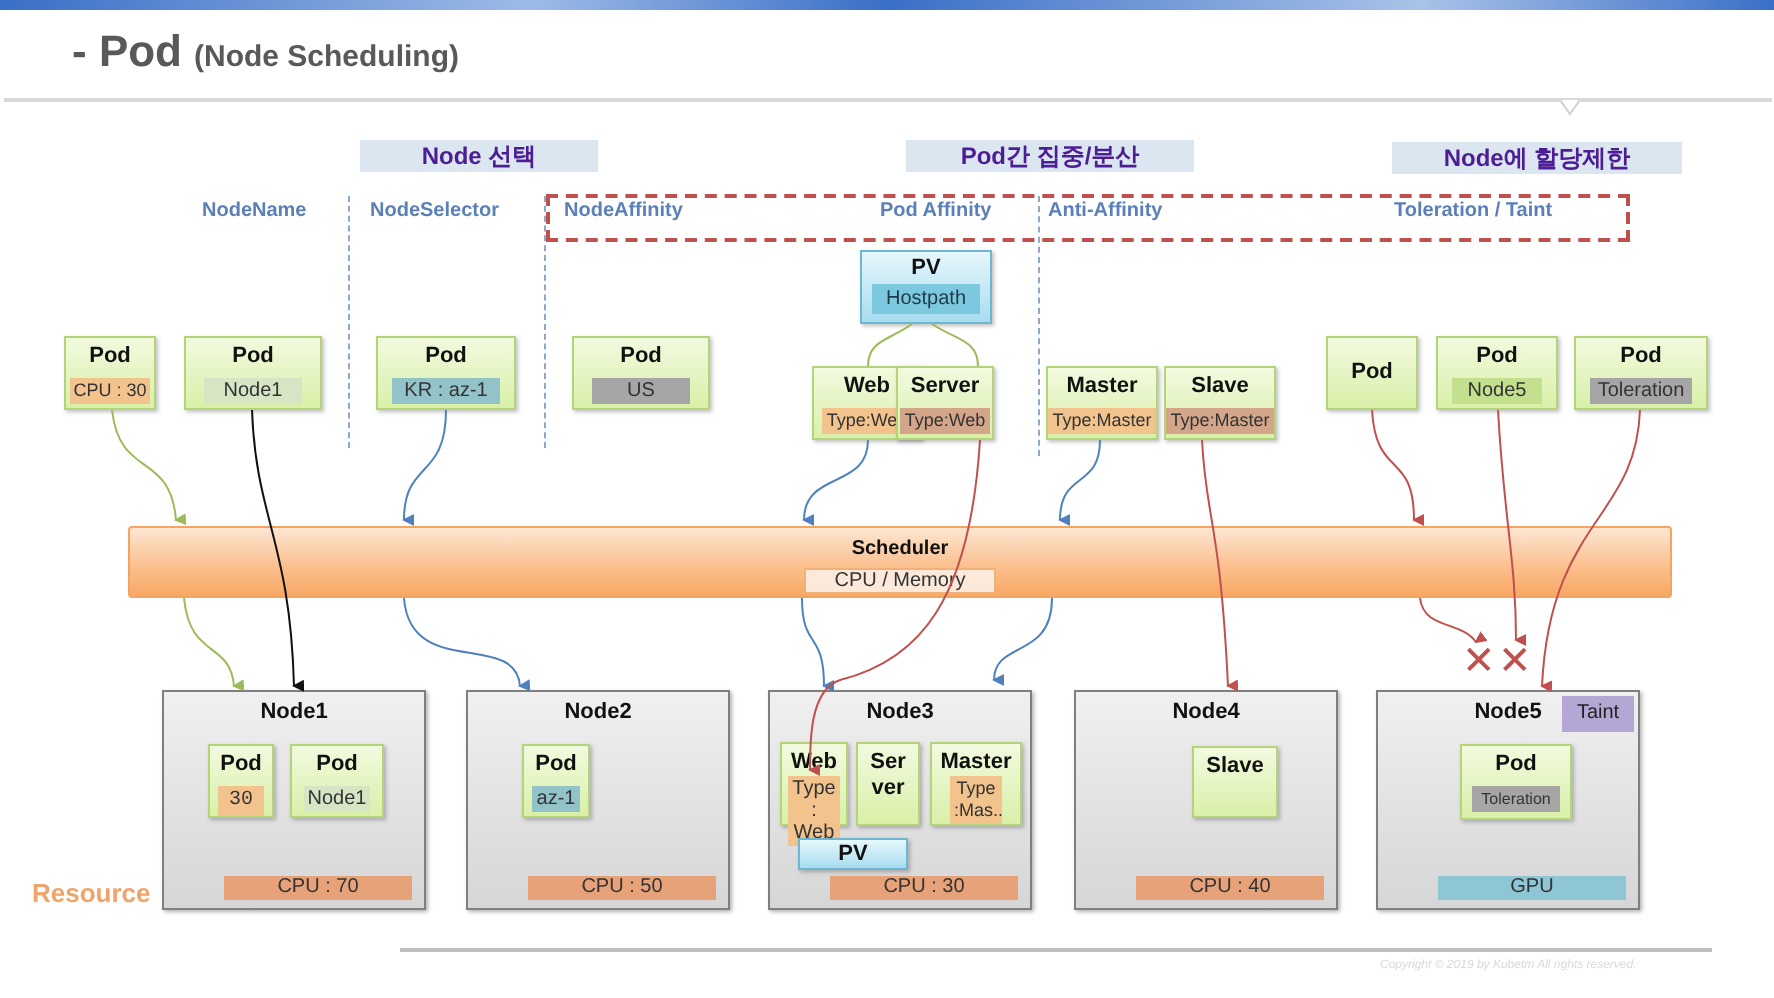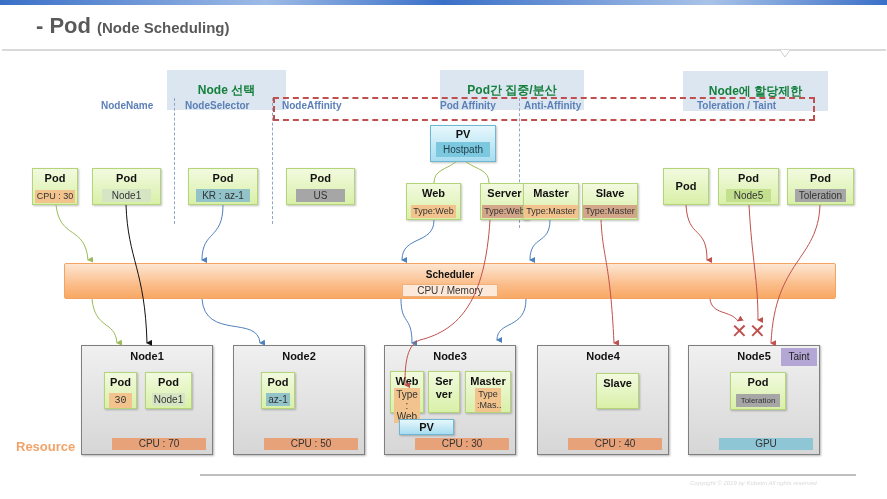--- a/index.html
+++ b/index.html
@@ -3,21 +3,21 @@
 <meta charset="utf-8">
 <style>
   html, body { margin:0; padding:0; }
   body { width:887px; height:499px; position:relative; overflow:hidden; background:#ffffff; font-family:"Liberation Sans", "DejaVu Sans", sans-serif; }
   .topbar { position:absolute; left:0; top:0; width:887px; height:5px; background:linear-gradient(90deg,#3a6fc7 0%,#9dbbe6 30%,#3a6fc7 50%,#a9c3e8 80%,#3a6fc7 100%); }
   .title { position:absolute; left:36px; top:13px; color:#595959; white-space:nowrap; }
   .title .main { font-size:22px; font-weight:bold; }
   .title .sub { font-size:15px; font-weight:bold; margin-left:6px; }
   .title-rule { position:absolute; left:2px; top:49px; width:884px; height:2px; background:#d9d9d9; }
   .notch { position:absolute; left:780px; top:50px; width:10px; height:8px; }
-  .hdr { position:absolute; height:40px; background:#dce6f0; font-size:12px; font-weight:bold; color:#15803d; display:flex; align-items:center; justify-content:center; }
+  .hdr { position:absolute; height:16px; background:#dce6f0; font-size:12px; font-weight:bold; color:#4c1d95; display:flex; align-items:center; justify-content:center;margin-left:13px; }
   .cat { position:absolute; font-size:10px; font-weight:bold; color:#5b7fb7; white-space:nowrap; }
   .dashbox { position:absolute; left:273px; top:97px; width:542px; height:24px; border:2px dashed #c0504d; box-sizing:border-box; }
   .vdash { position:absolute; width:0; border-left:1px dashed #8fa8c8; }
   .pod { position:absolute; background:linear-gradient(#f2fadf,#d9f0a8); border:1px solid #b4d47a; box-shadow:1px 1px 2px rgba(0,0,0,0.25); box-sizing:border-box; text-align:center; }
   .pod .pt { font-size:11px; font-weight:bold; color:#111; margin-top:3px; line-height:13px; }
   .lbl { display:inline-block; font-size:9px; color:#333; padding:1px 2px; line-height:11px; }
   .c-orange { background:#f2c38c; }
   .c-brown { background:#d3a68a; }
   .c-lgreen { background:#d6e5c4; }
   .c-teal { background:#92c3c9; }
@@ -86,21 +86,21 @@
   <span class="lbl c-teal" style="padding:1px 6px;font-size:10px;">KR : az-1</span>
 </div>
 <div class="pod" style="left:286px;top:168px;width:69px;height:37px;">
   <div class="pt">Pod</div>
   <span class="lbl c-gray" style="padding:1px 18px;font-size:10px;">US</span>
 </div>
 <div class="pod" style="left:406px;top:183px;width:55px;height:37px;">
   <div class="pt">Web</div>
   <span class="lbl c-orange">Type:Web</span>
 </div>
-<div class="pod" style="left:480px;top:183px;width:49px;height:37px;">
+<div class="pod" style="left:448px;top:183px;width:49px;height:37px;">
   <div class="pt">Server</div>
   <span class="lbl c-brown">Type:Web</span>
 </div>
 <div class="pod" style="left:523px;top:183px;width:56px;height:37px;">
   <div class="pt">Master</div>
   <span class="lbl c-orange">Type:Master</span>
 </div>
 <div class="pod" style="left:582px;top:183px;width:56px;height:37px;">
   <div class="pt">Slave</div>
   <span class="lbl c-brown">Type:Master</span>

